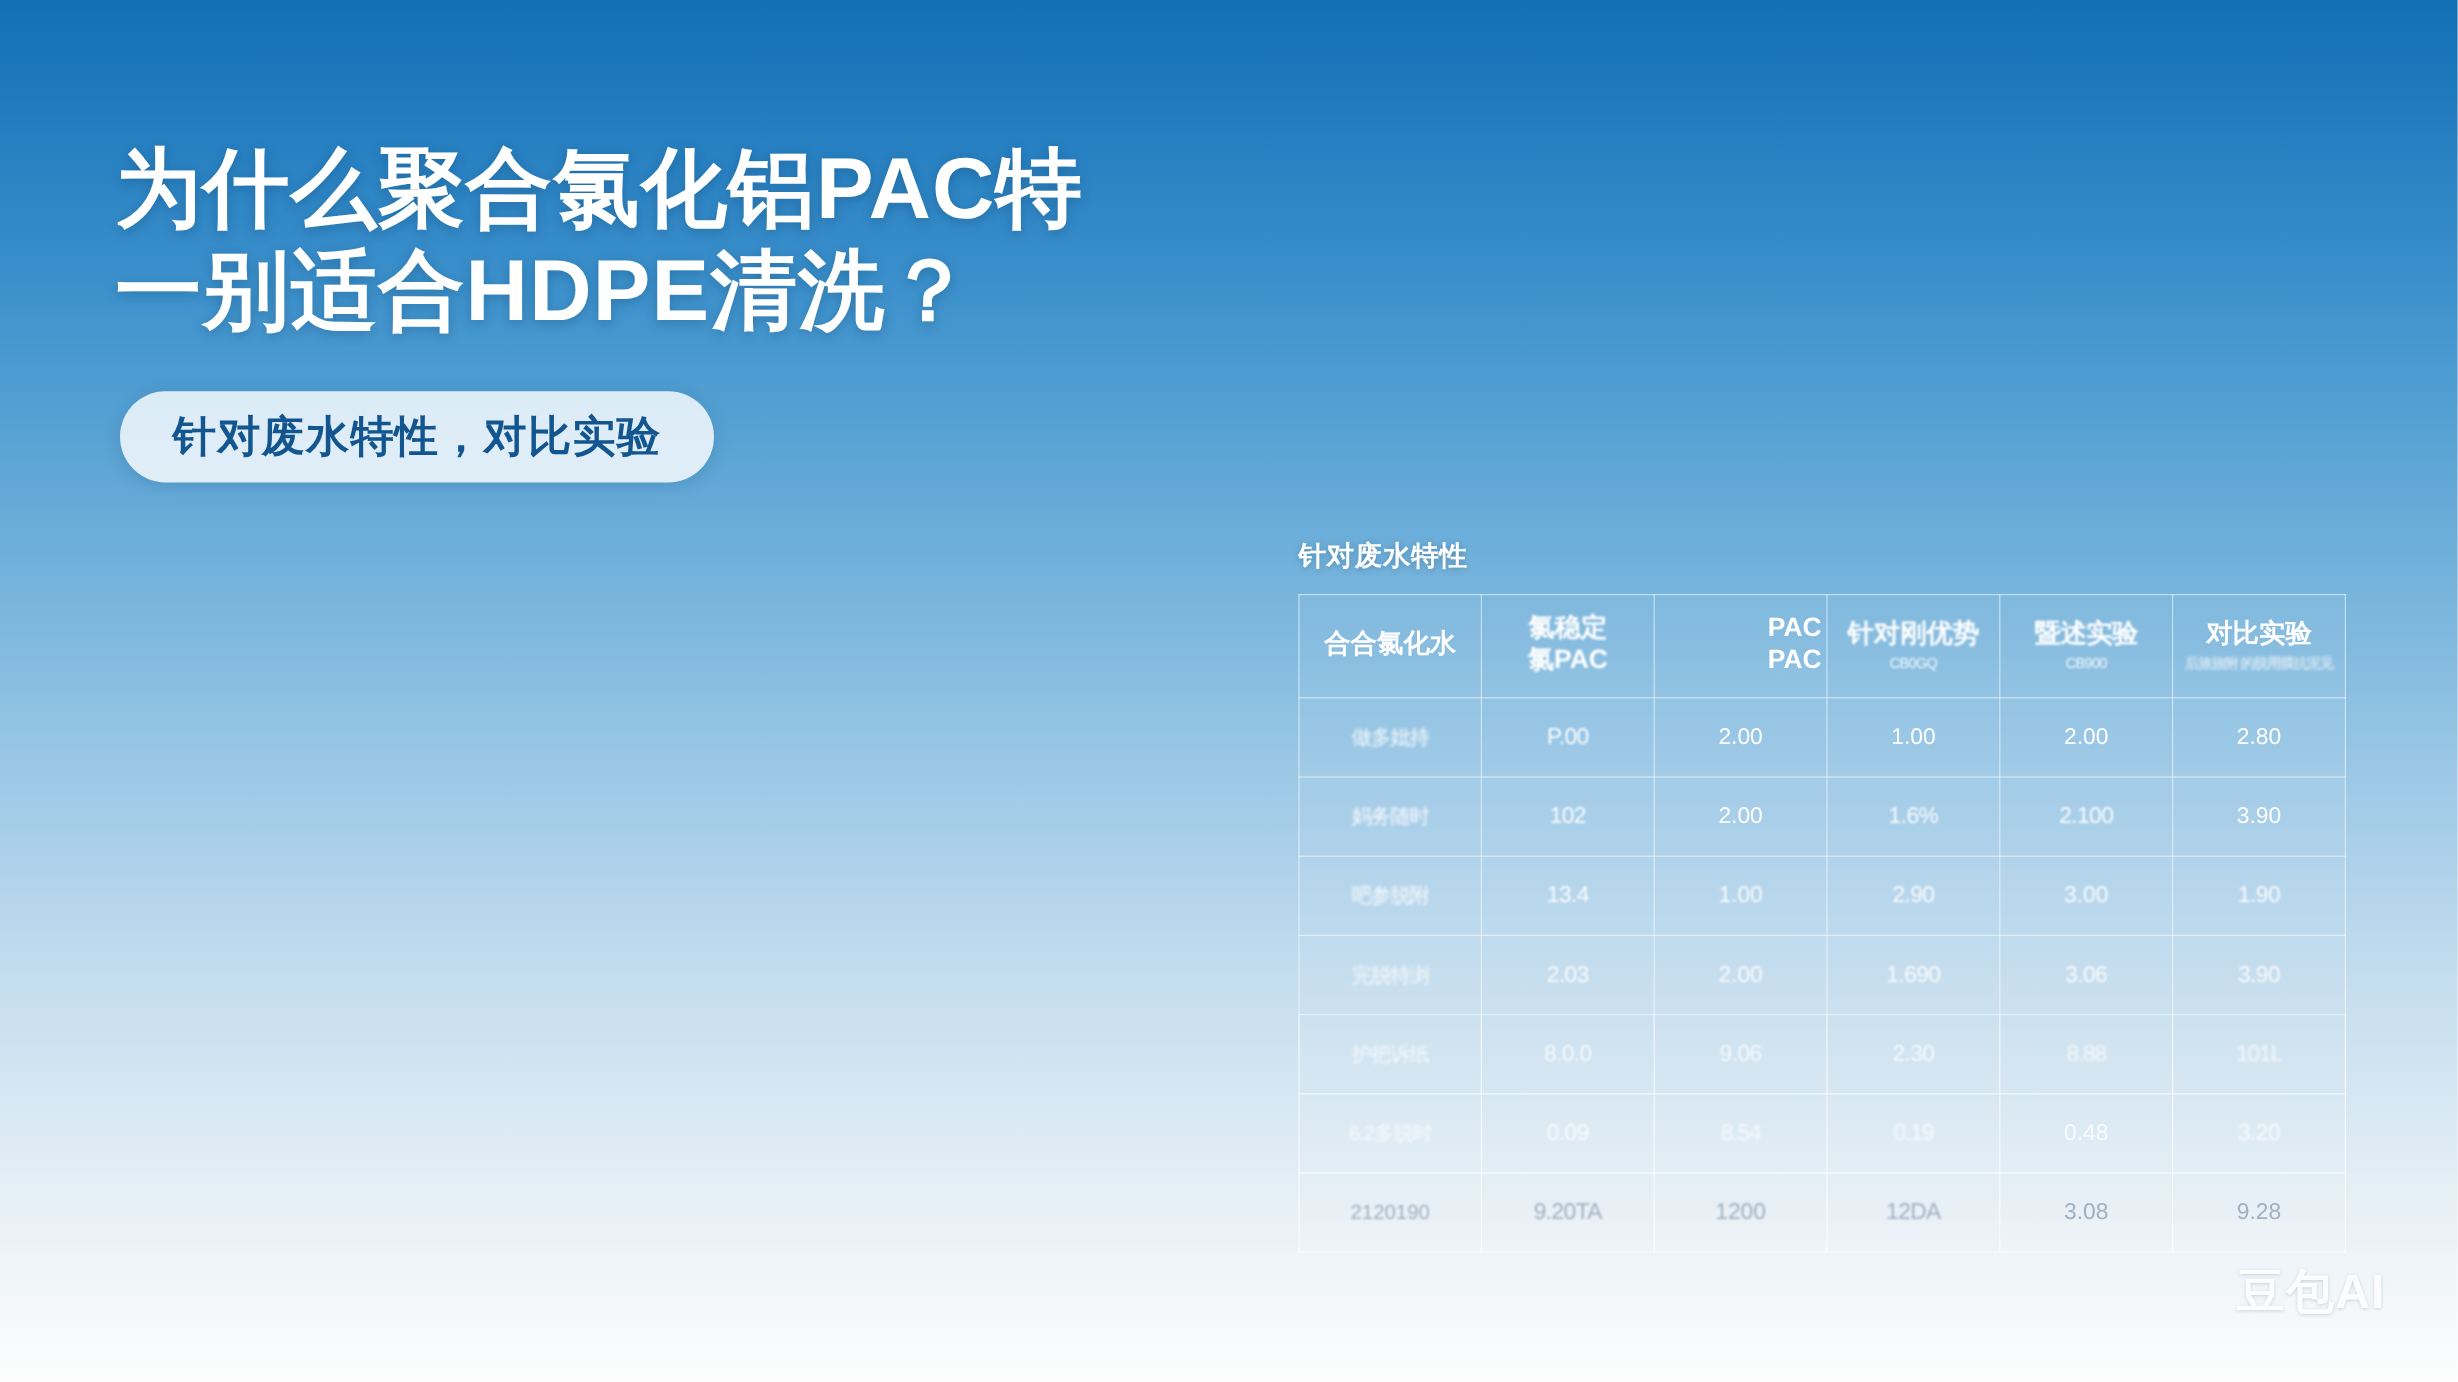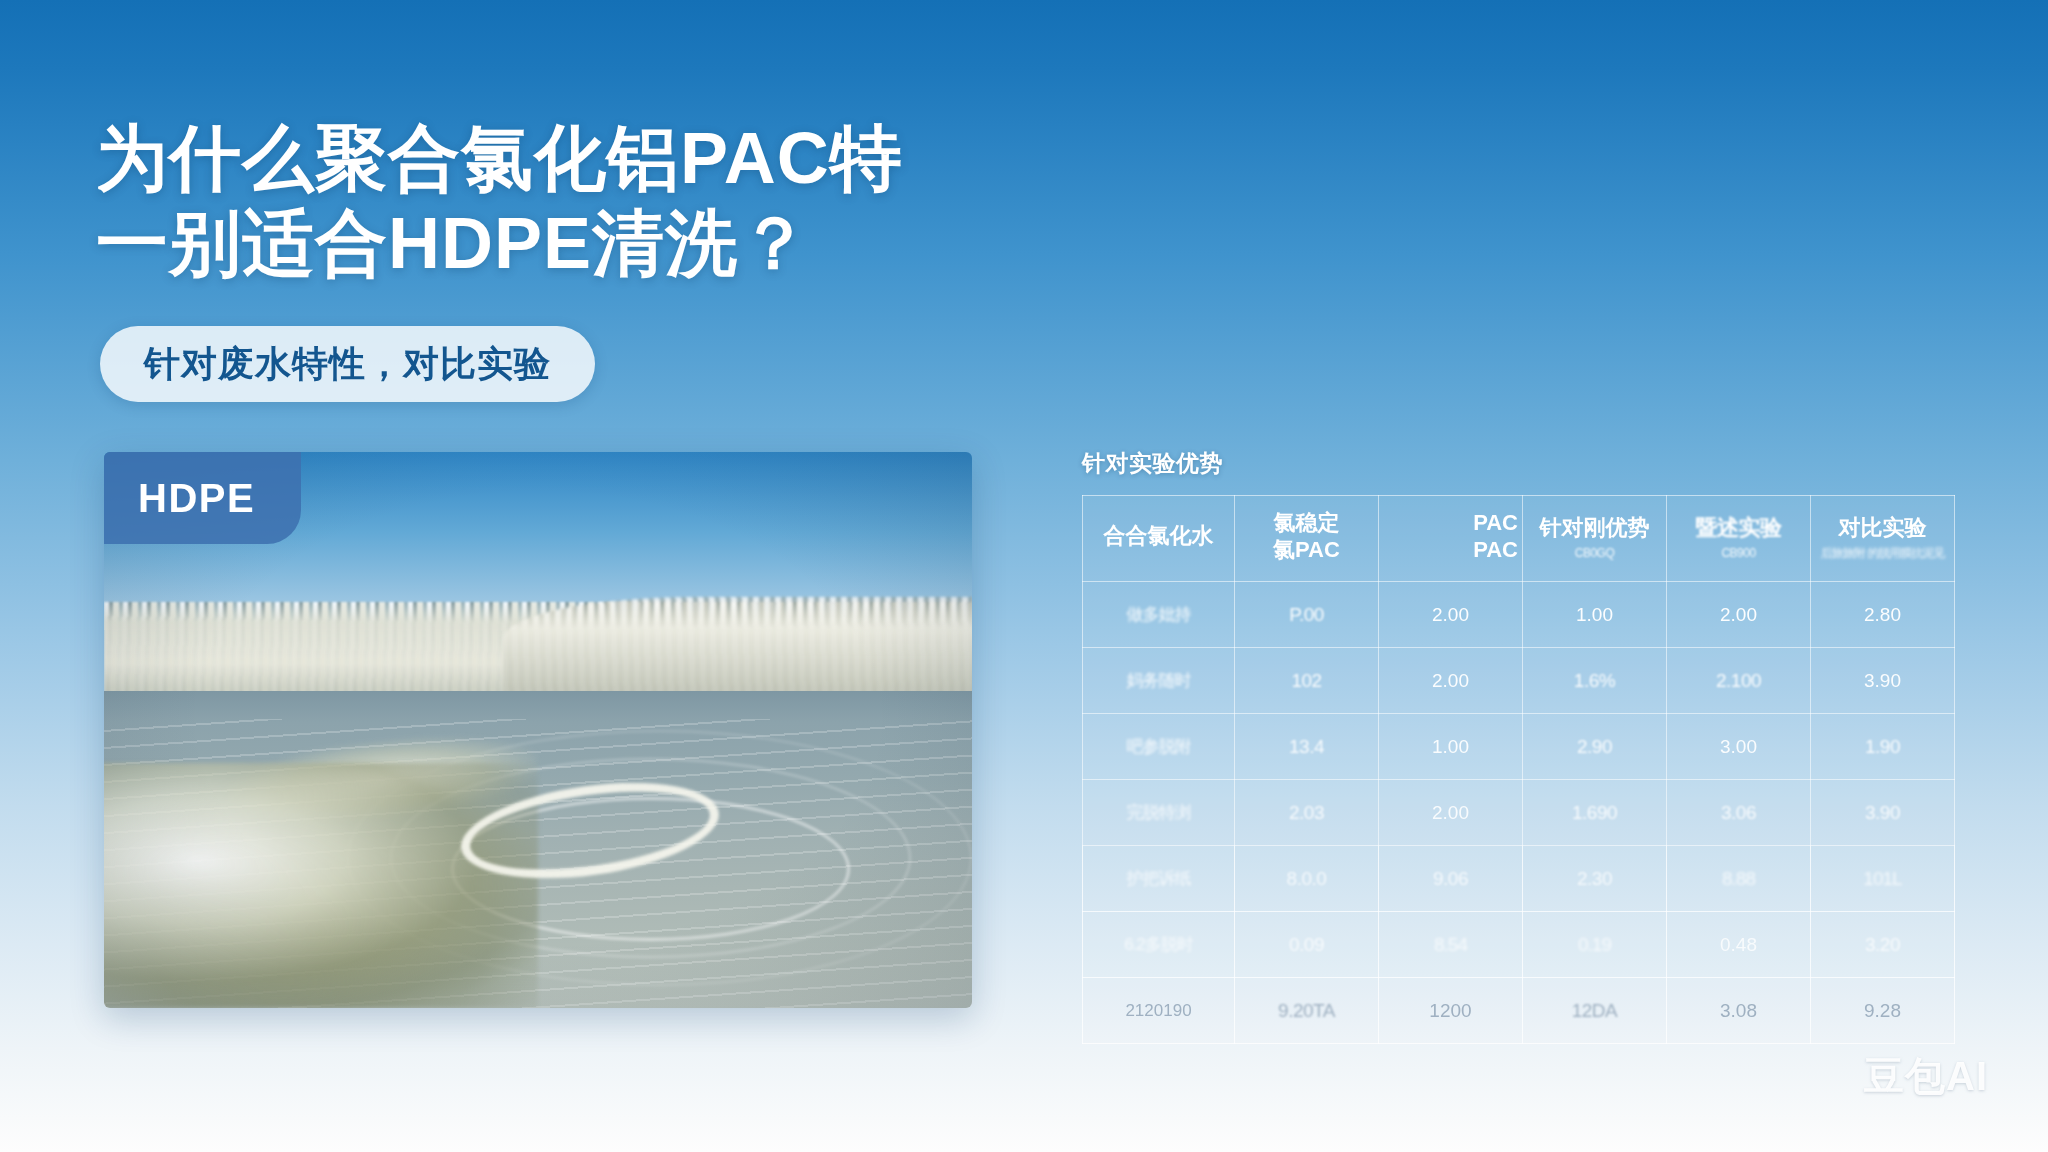--- a/index.html
+++ b/index.html
@@ -230,42 +230,23 @@
 
 <div id="slide">
 
   <div class="headline" style="white-space: pre-line; margin-top: 24px;">为什么聚合氯化铝PAC特
 一别适合HDPE清洗？</div>
 
   <div class="pill">
     <span class="pill-text">针对废水特性，对比实验</span>
   </div>
 
-  <div class="photo-wrap">
-    <div class="photo">
-      <div class="ph-sky"></div>
-      <div class="ph-bank"></div>
-      <div class="ph-bank2"></div>
-      <div class="ph-water"></div>
-      <div class="ph-ripple"></div>
-      <div class="ph-ring r3"></div>
-      <div class="ph-ring r2"></div>
-      <div class="ph-ring"></div>
-      <div class="ph-scum"></div>
-      <div class="ph-foam"></div>
-      <div class="ph-foam-ring"></div>
-      <div class="ph-vign"></div>
-    </div>
-    <div class="hdpe-tab">
-      <span>HDPE</span>
-    </div>
-  </div>
 
   <div class="table-block">
-    <div class="table-caption">针对实验优势</div>
+    <div class="table-caption">针对废水特性</div>
 
     <table class="cmp">
       <colgroup>
         <col class="c1">
           <col class="cx">
           <col class="cx">
         <col class="cx">
           <col class="cx">
           <col class="cx">
       </colgroup>

